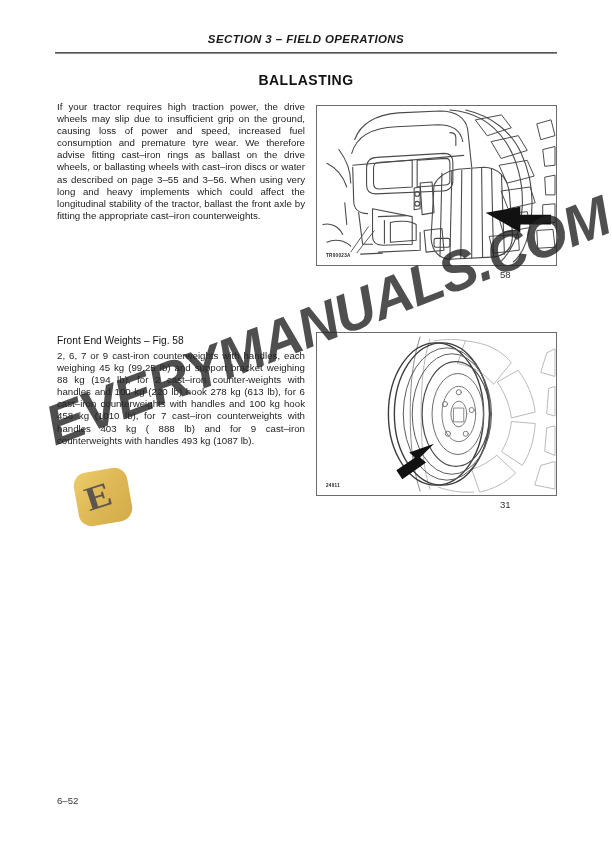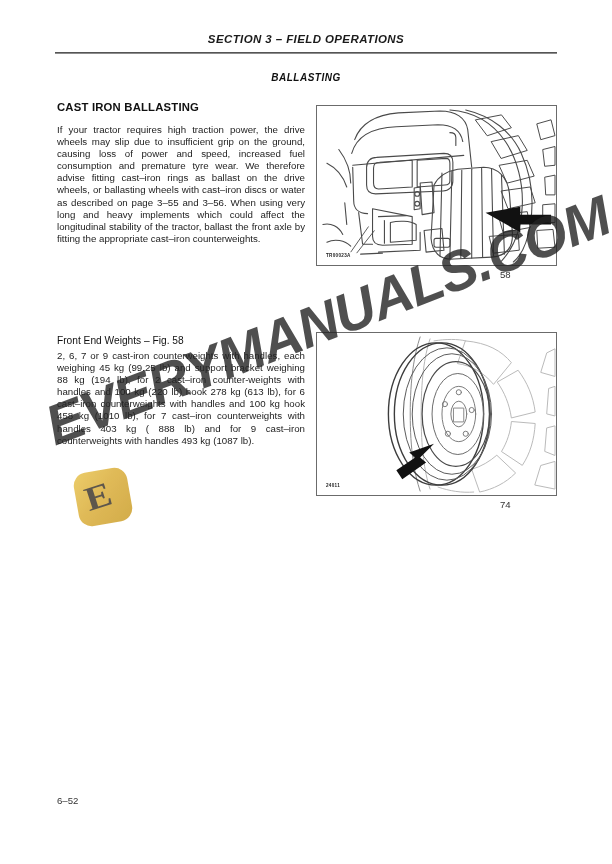--- a/index.html
+++ b/index.html
@@ -46,24 +46,23 @@
     border-bottom: 0.7px solid #8c8c8c;
   }
 
   .doc-title {
     position: absolute;
     left: 55px;
     top: 72px;
     width: 502px;
     text-align: center;
     font-weight: bold;
-    font-size: 10px;
+    font-size: 14px;
     letter-spacing: 0.5px;
     color: #111;
-    font-style: italic;
   }
 
   
   .text-col {
     position: absolute;
     left: 57px;
     top: 101px;
     width: 248px;
   }
   .sec-head {
@@ -173,21 +172,20 @@
 </head>
 <body>
 
 <div class="page">
 
   <div class="running-head">SECTION 3  – FIELD OPERATIONS</div>
   <div class="head-rule"></div>
   <div class="doc-title">BALLASTING</div>
 
   <div class="text-col">
-    <h2 class="sec-head">CAST IRON BALLASTING</h2>
     <p class="body">If your tractor requires high traction power, the drive wheels may slip due to insufficient grip on the ground, causing loss of power and speed, increased fuel consumption and premature tyre wear. We therefore advise fitting cast–iron rings as ballast on the drive wheels, or ballasting wheels with cast–iron discs or water as described on page 3–55 and 3–56. When using very long and heavy implements which could affect the longitudinal stability of the tractor, ballast the front axle by fitting the appropriate cast–iron counterweights.</p>
   </div>
 
   <div class="block-front">
     <h3 class="sub-head">Front End Weights – Fig. 58</h3>
     <p class="body">2, 6, 7 or 9  cast-iron counterweights with handles, each weighing 45 kg (99.25 lb) and support bracket weighing 88 kg (194 lb), for 2 cast–iron counter-weights with handles and 100 kg (220 lb) hook 278 kg (613 lb), for 6 cast–iron counterweights with handles and 100 kg hook 458 kg (1010 lb), for 7 cast–iron counterweights with handles 403 kg ( 888 lb) and for 9 cast–iron counterweights with handles 493 kg (1087 lb).</p>
   </div>
 
   <div class="block-rear">
   </div>
@@ -309,21 +307,21 @@
       </g>
 
       <g fill="#111">
         <path d="M118 112 L104 126 L110 131 L86 148 L80 139 L99 126 L93 121 Z"></path>
       </g>
       </svg>
       <div></div>
 
     <div class="fig-code">24011</div>
   </div>
-  <div class="fig-num" id="fig-num-59">74</div>
+  <div class="fig-num" id="fig-num-59">31</div>
 
   <div class="folio">6–52</div>
 
   <div class="watermark">
     <div class="wm-text">EVERYMANUALS.COM</div>
     <div class="wm-logo">
       <span class="glyph">E</span>
     </div>
   </div>
 

